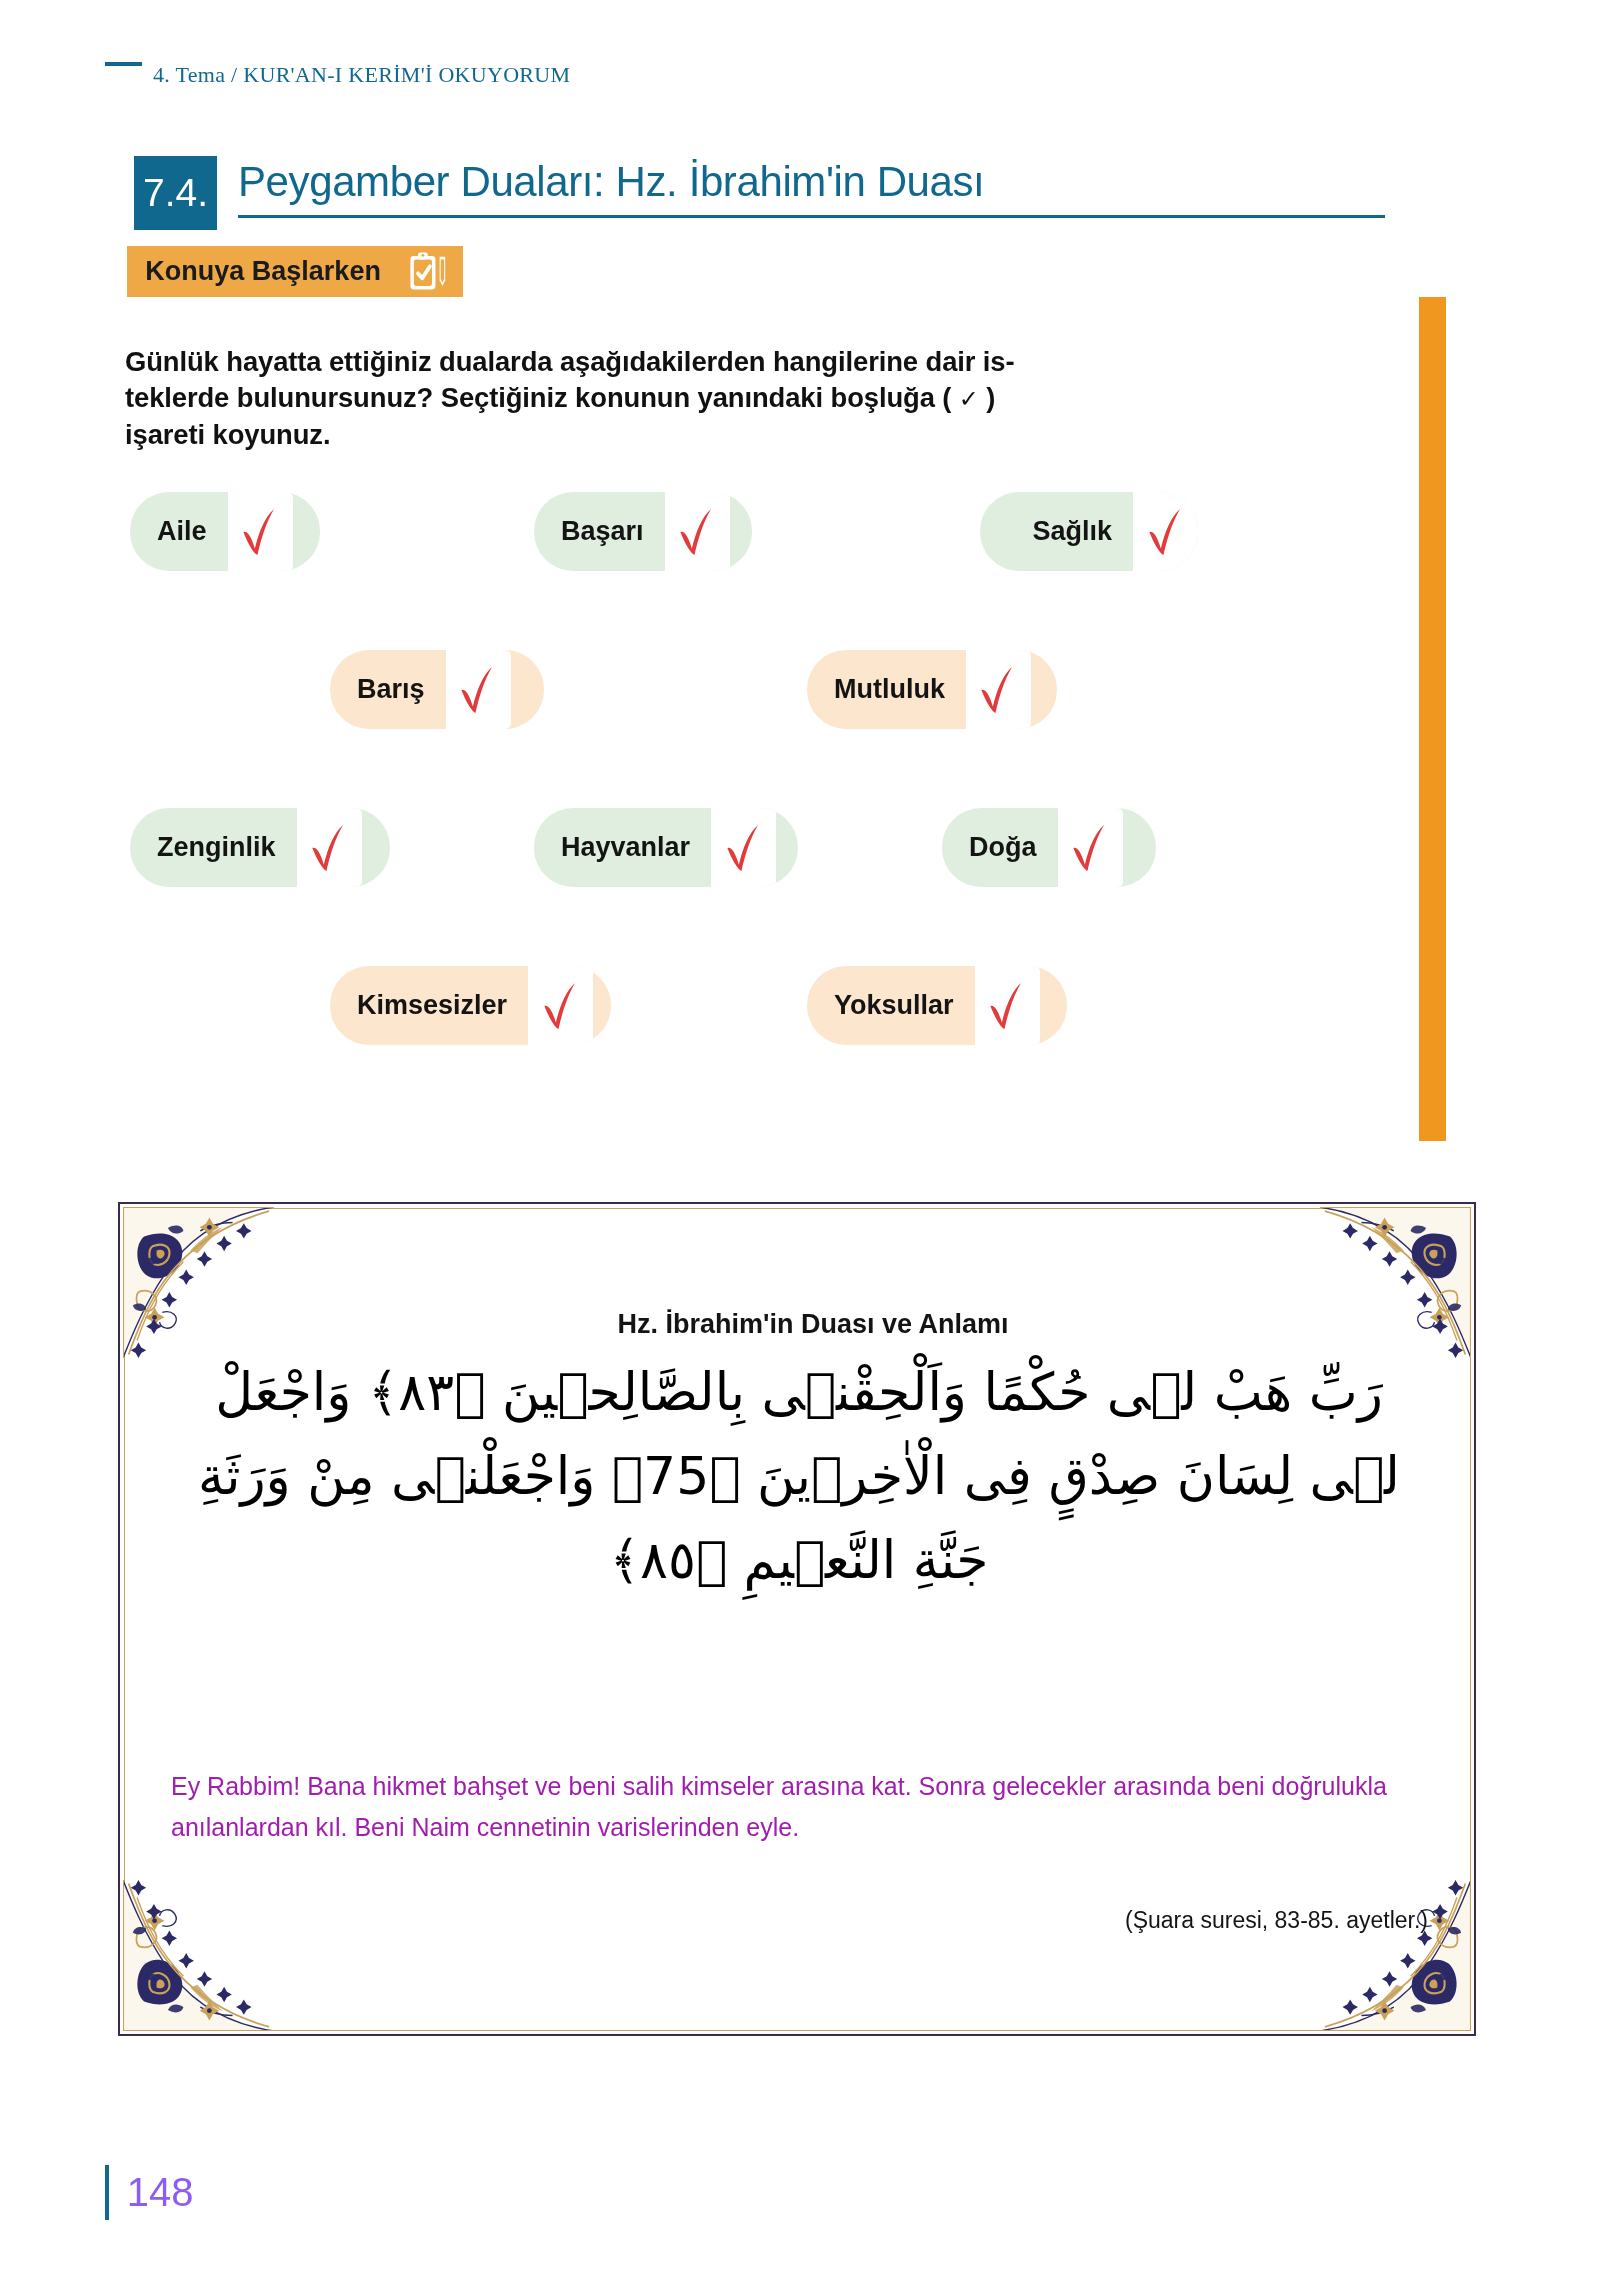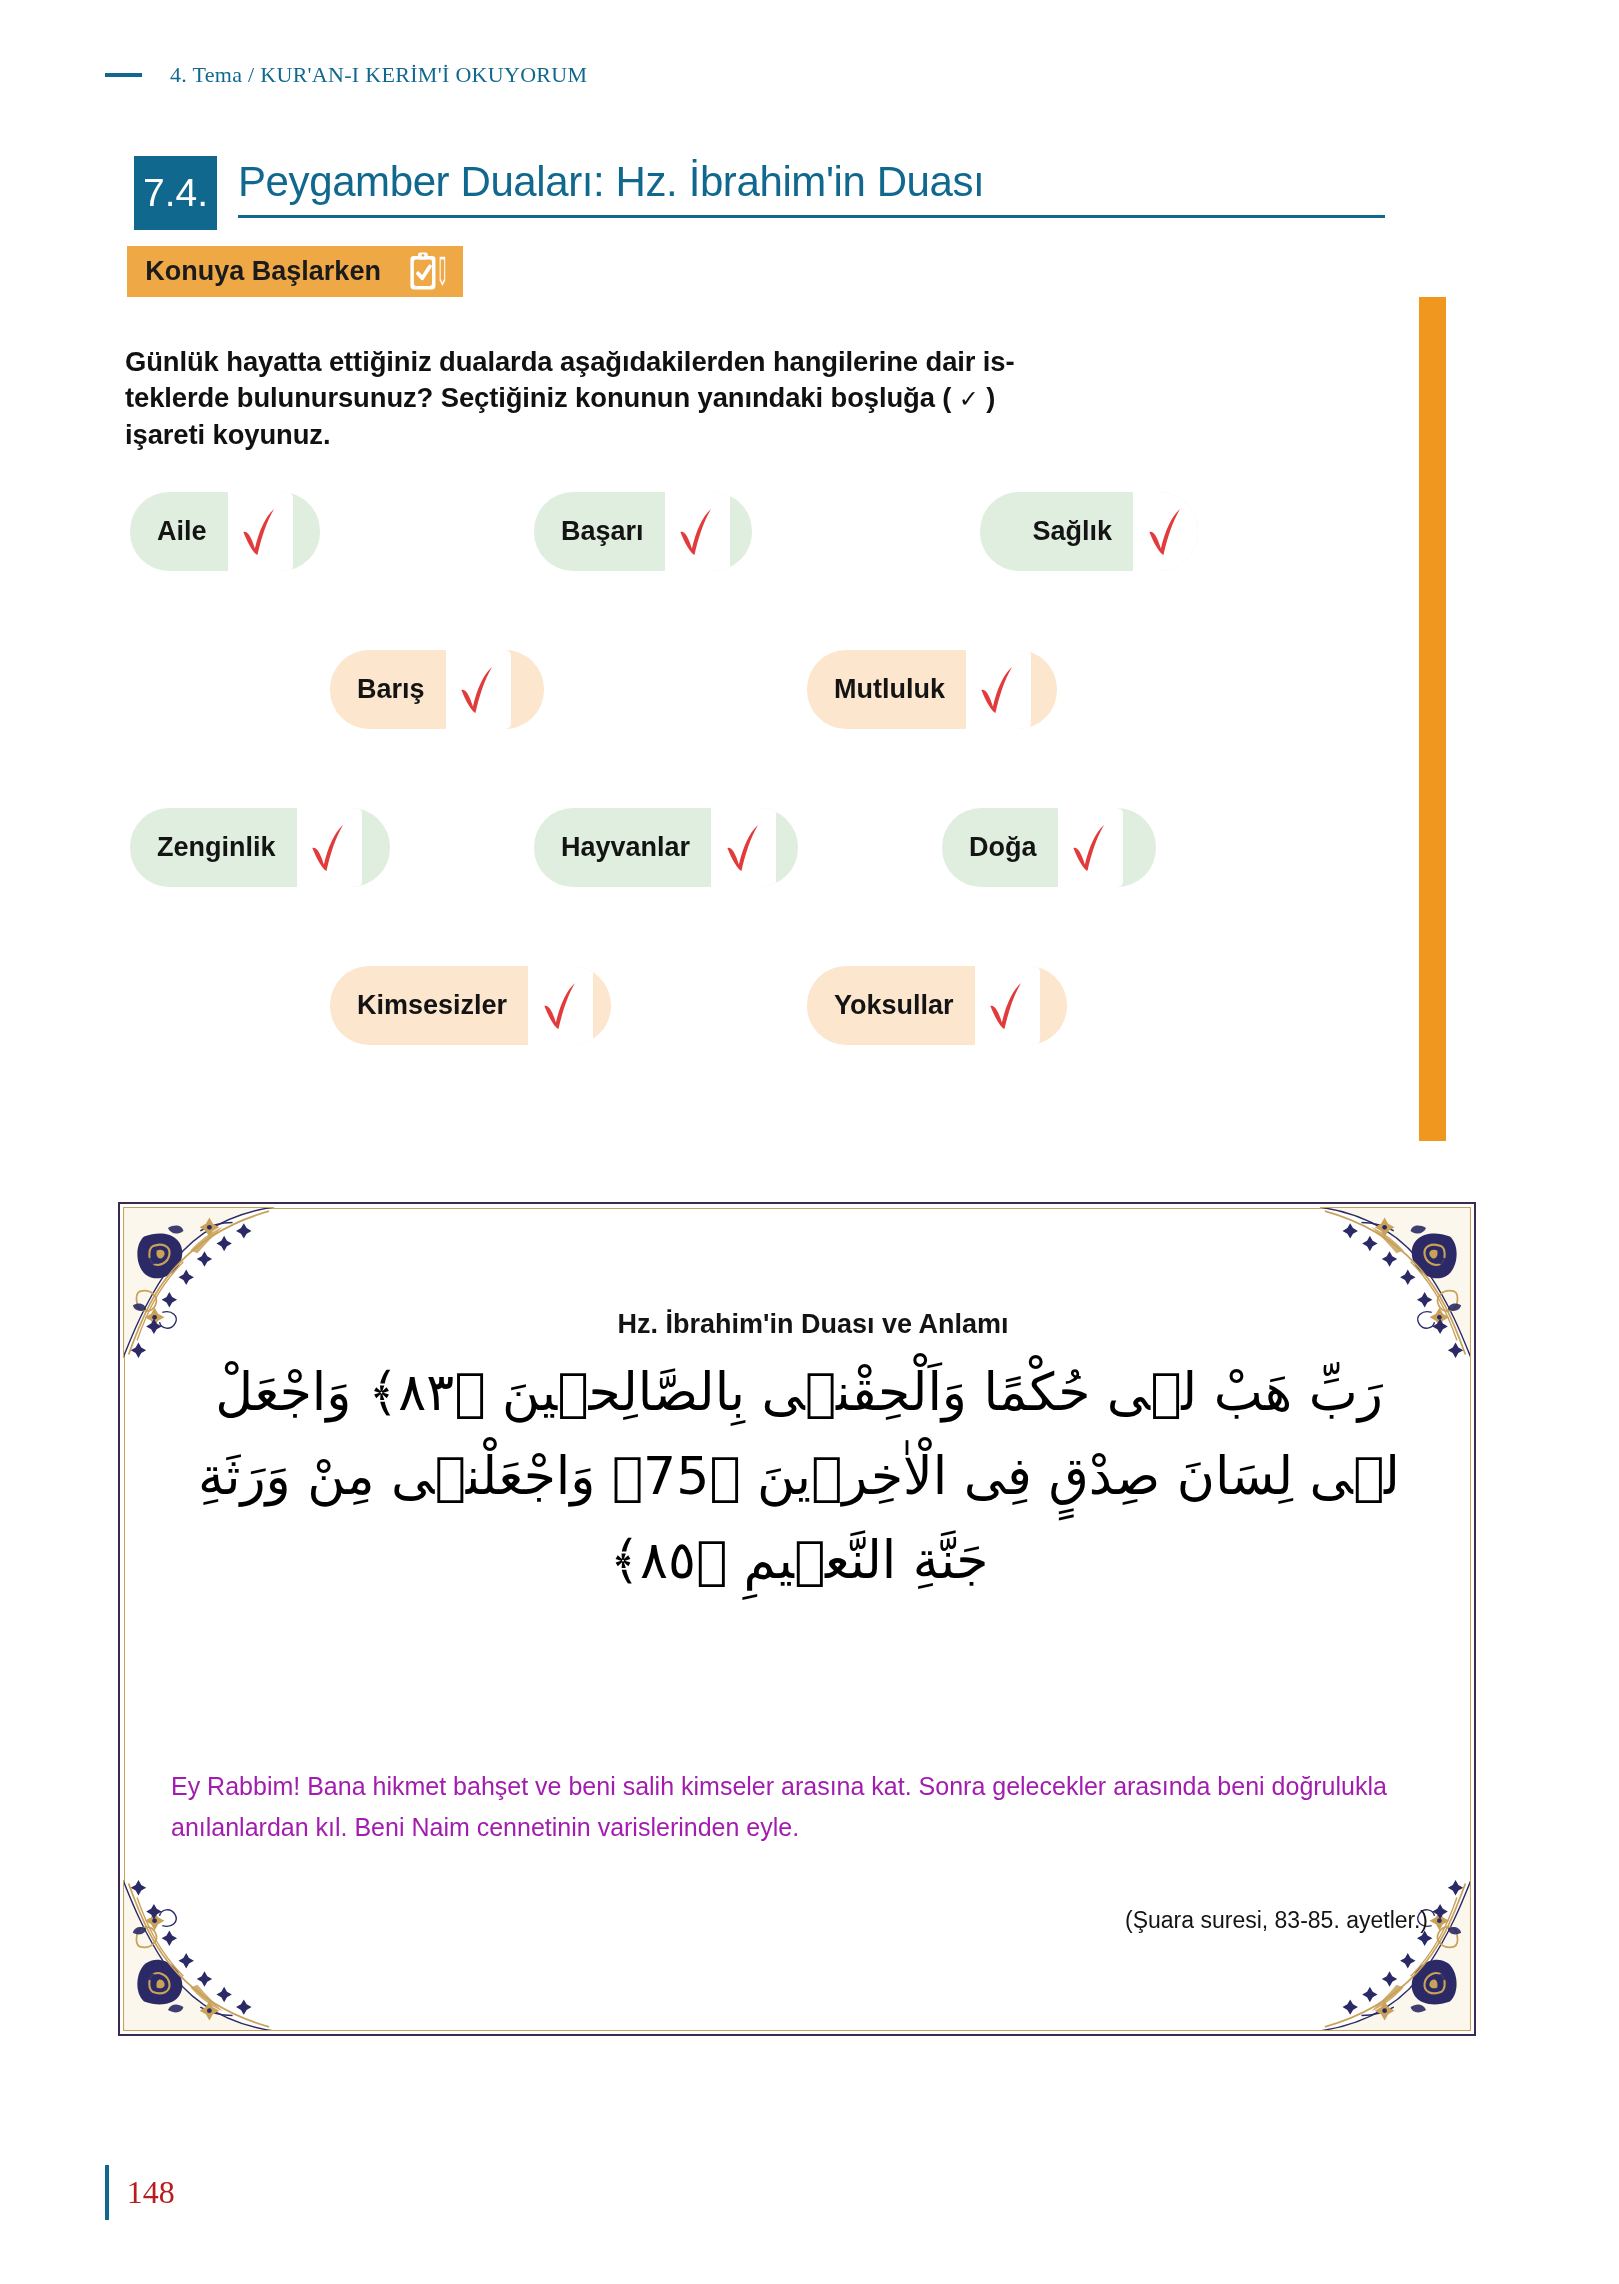--- a/index.html
+++ b/index.html
@@ -14,22 +14,22 @@
     font-family: "Liberation Sans", sans-serif;
     overflow: hidden;
   }
 
   
   #running-head {
     position: absolute;
     left: 105px;
     top: 62px;
     display: flex;
-    align-items: center;
-    gap: 28px;
+    align-items: flex-start;
+    gap: 11px;
   }
   #running-head .rule {
     width: 37px;
     height: 3.5px;
     background: #11688f;
   }
   #running-head .rh-text {
     font-family: "Liberation Serif", serif;
     font-size: 22px;
     letter-spacing: 0.3px;
@@ -253,23 +253,23 @@
     display: flex;
     align-items: center;
     gap: 18.3px;
   }
   #page-footer .foot-rule {
     width: 3.5px;
     height: 55px;
     background: #11688f;
   }
   #page-footer .foot-num {
-    font-family: Liberation Serif, serif;
-    font-size: 32px;
-    color: #b91c1c;
+    font-family: Liberation Sans, sans-serif;
+    font-size: 40px;
+    color: #8b5cf6;
   }
 </style>
 </head>
 <body>
 
 <div id="running-head">
   <div class="rule"></div>
   <div class="rh-text">4. Tema / KUR'AN-I KERİM'İ OKUYORUM</div>
 </div>
 

